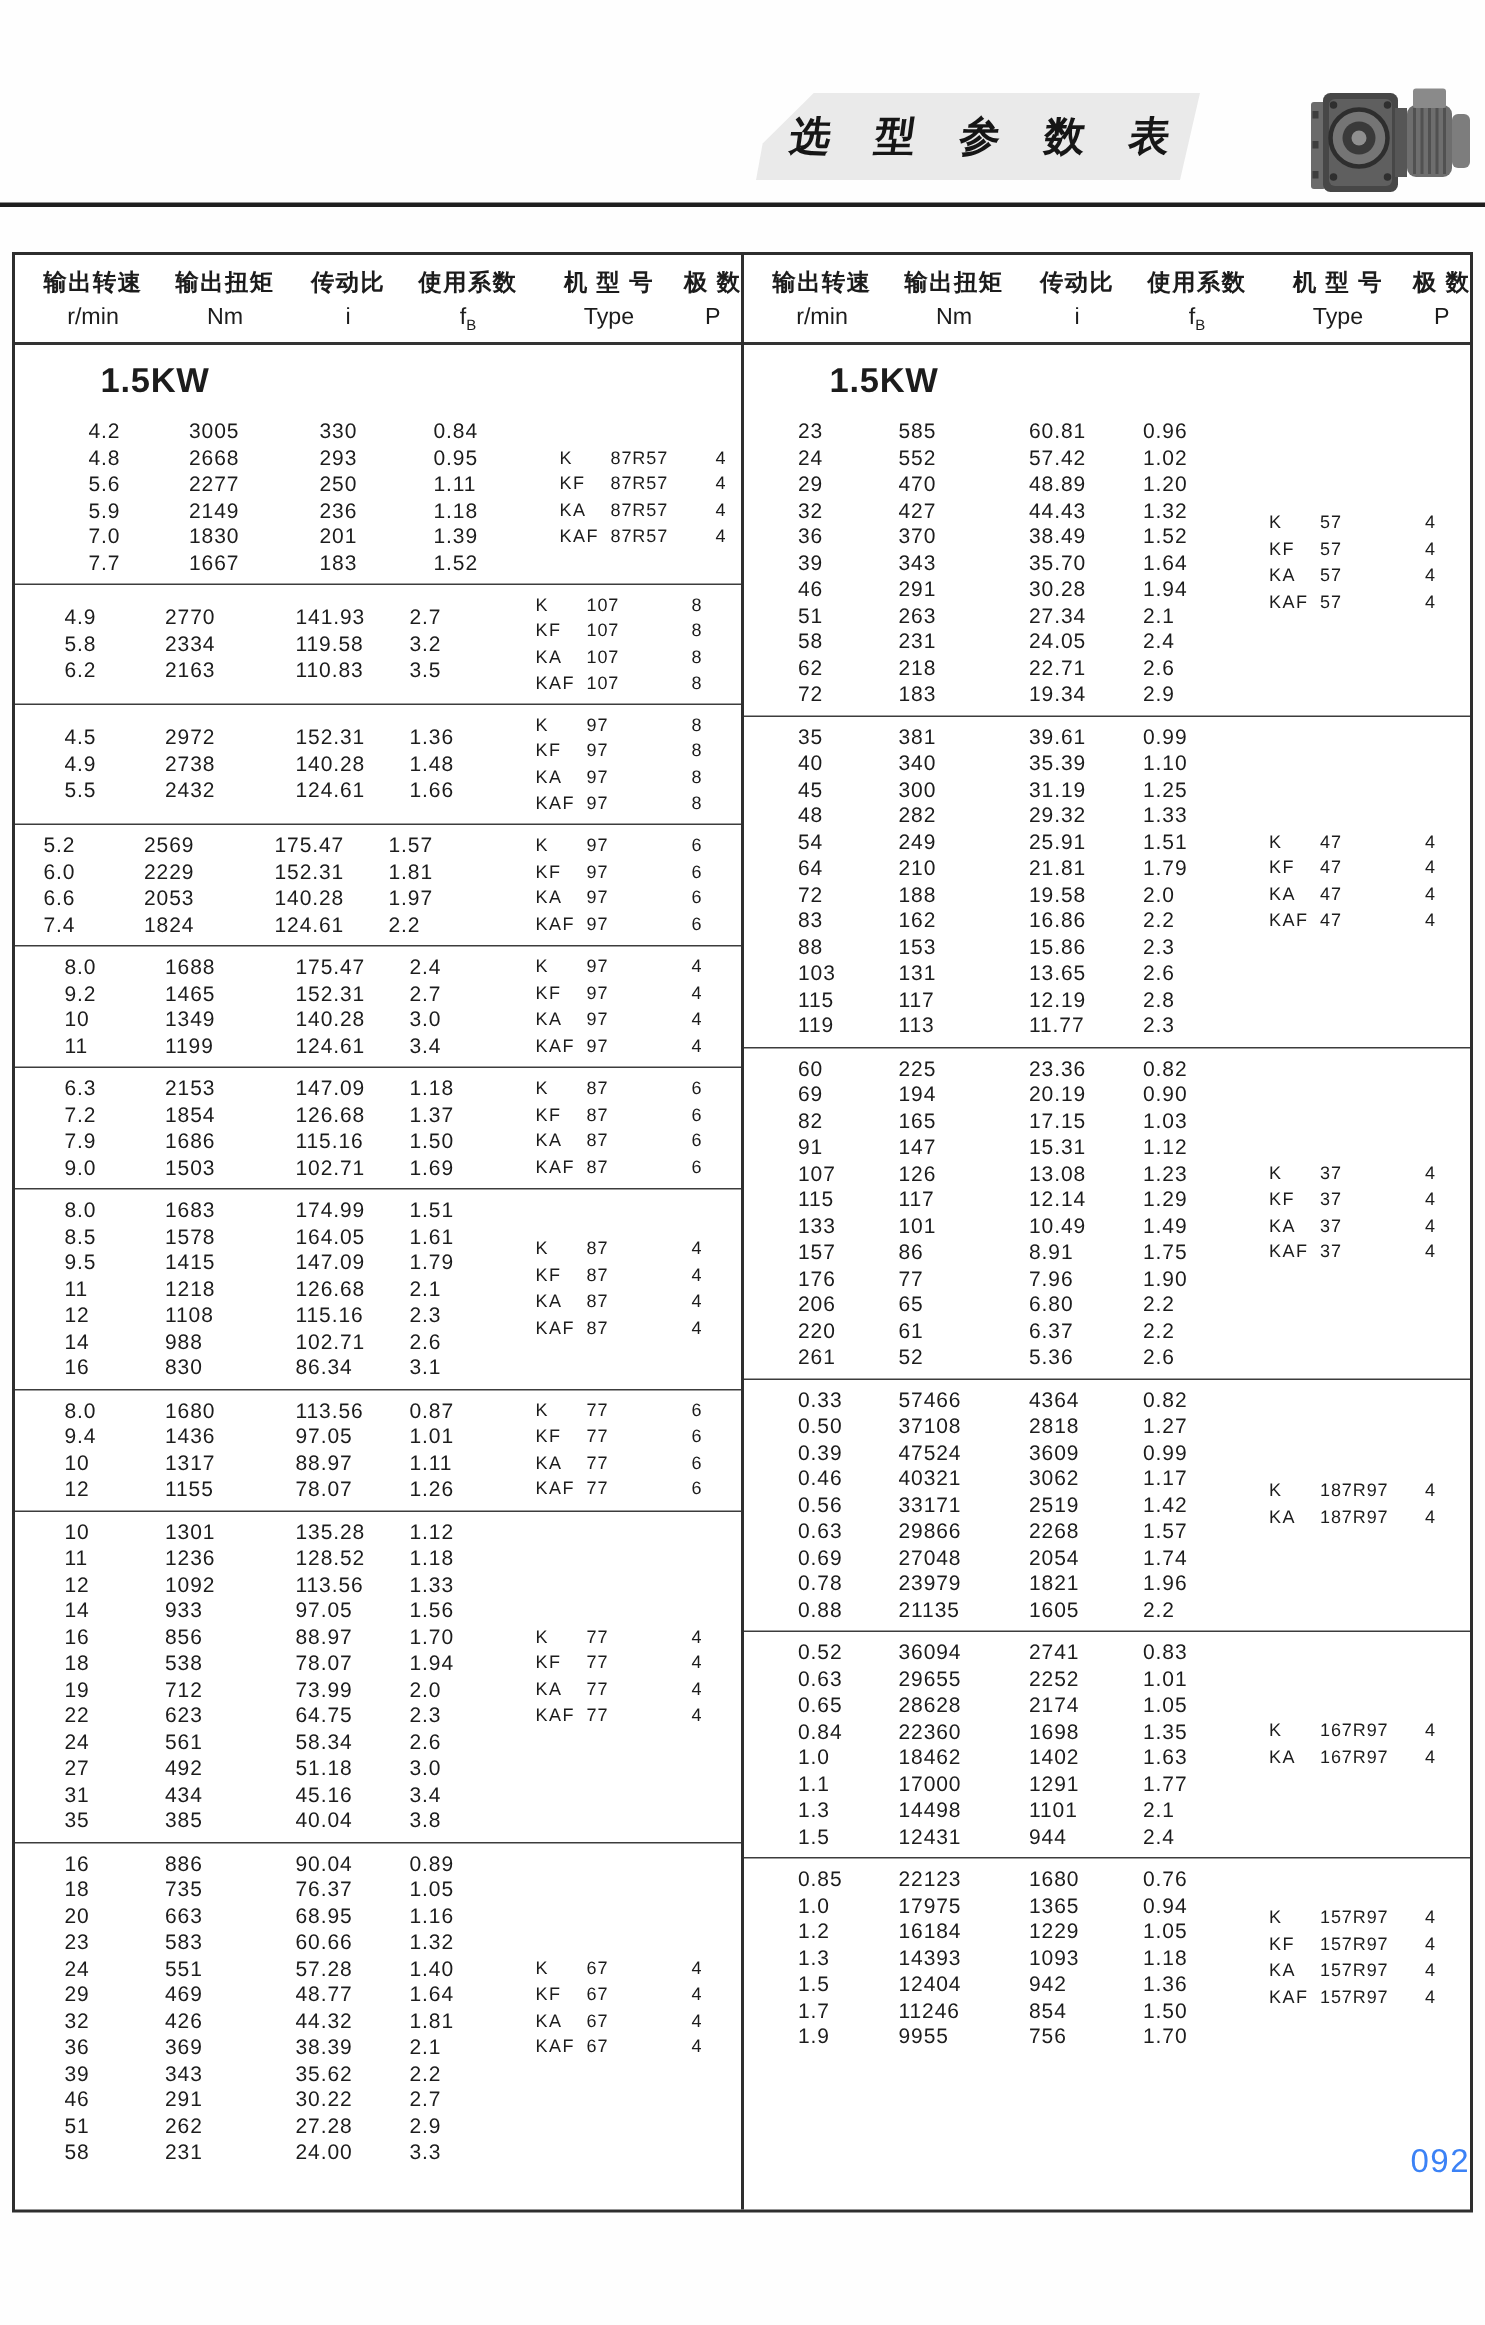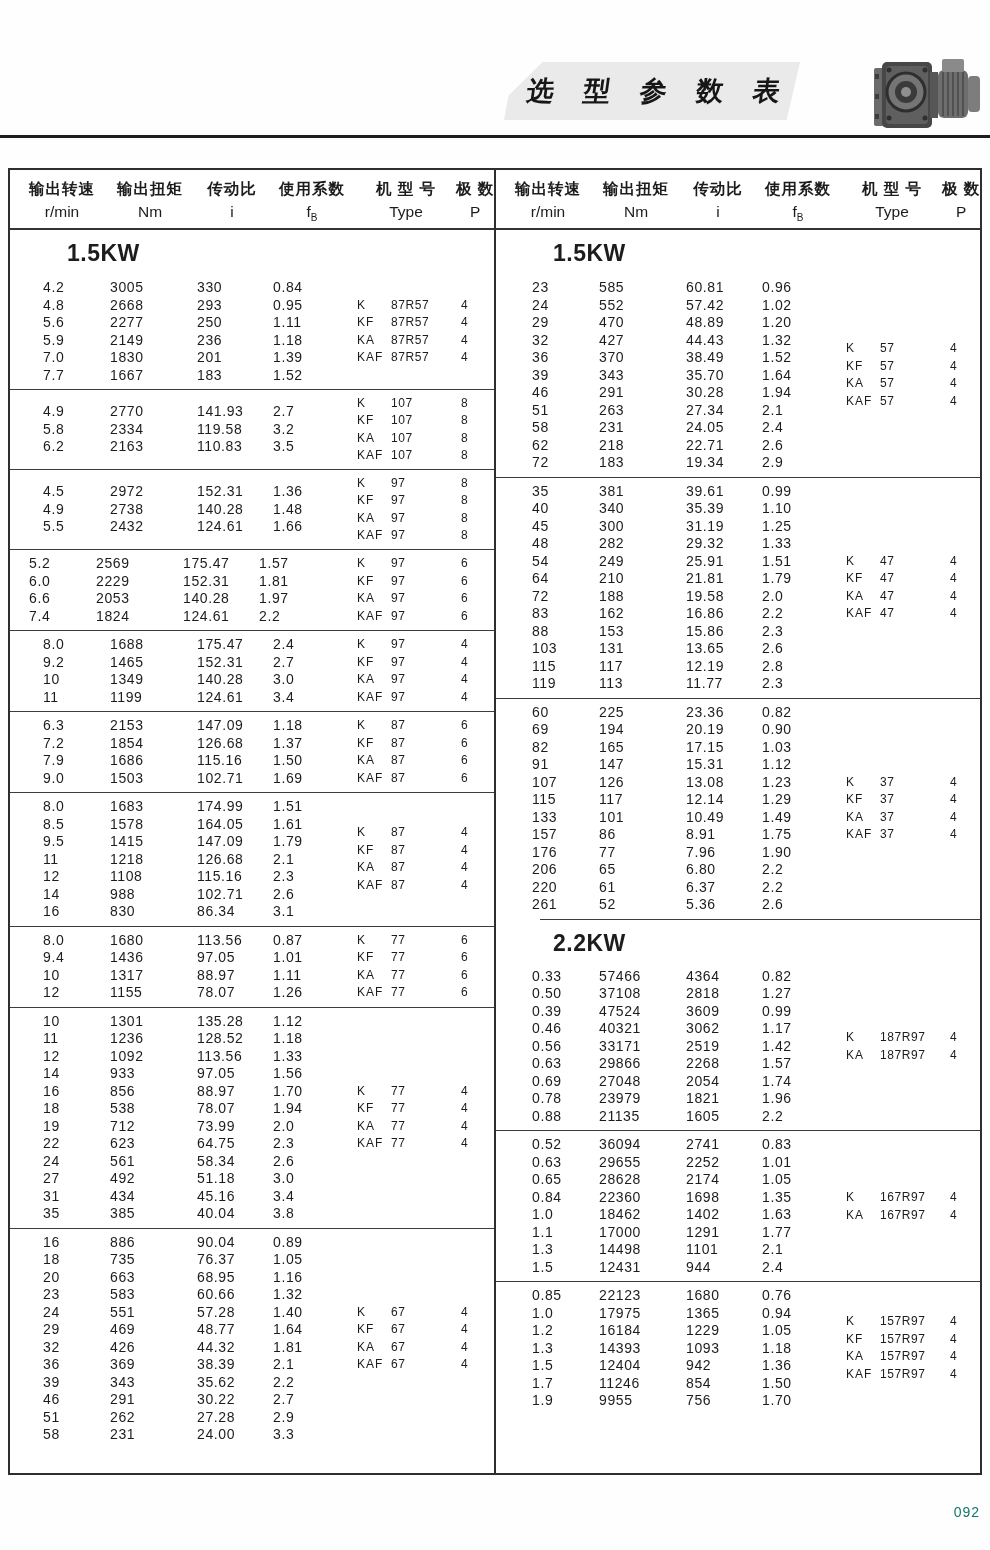--- a/index.html
+++ b/index.html
@@ -46,22 +46,22 @@
   .data-grid { display:grid; grid-template-columns:67px 87px 76px 84px; }
   .cell { height:17.5px; line-height:17.5px; font-size:14px; letter-spacing:0.6px; white-space:nowrap; }
 
   .type-grid { position:absolute; left:347px; top:50%; transform:translateY(-50%); }
   .half-right .type-grid { left:350px; }
   .type-row { position:relative; height:17.5px; line-height:17.5px; width:150px; font-size:12px; white-space:nowrap; }
   .t-prefix { display:inline-block; width:34px; letter-spacing:1px; }
   .t-model { letter-spacing:0.6px; }
   .t-p { position:absolute; left:104px; top:0; }
 
-  .page-number { position:absolute; top:1504px; right:10px; font-size:14px;
-                 letter-spacing:1px; color:#0f766e; }
+  .page-number { position:absolute; top:1428px; right:10px; font-size:22px;
+                 letter-spacing:1px; color:#3b82f6; }
 </style>
 </head>
 <body>
 
 <div class="page">
 
   <div class="banner">
     <span class="banner-text">选 型 参 数 表</span>
   </div>
 
@@ -114,21 +114,21 @@
           <div class="zh">机 型 号</div>
           <div class="en">Type</div>
         </div>
         <div class="th">
           <div class="zh">极 数</div>
           <div class="en">P</div>
         </div>
       </div>
       <div class="tbody">
           <div class="section-label">1.5KW</div>
-          <div class="block" style="min-height: 115px;">
+          <div class="block" style="min-height: 115px; margin-left: 16px;">
             <div class="data-grid">
               <div class="cell">4.2</div>
               <div class="cell">3005</div>
               <div class="cell">330</div>
               <div class="cell">0.84</div>
               <div class="cell">4.8</div>
               <div class="cell">2668</div>
               <div class="cell">293</div>
               <div class="cell">0.95</div>
               <div class="cell">5.6</div>
@@ -654,21 +654,20 @@
               <div class="cell">5.36</div>
               <div class="cell">2.6</div>
             </div>
             <div class="type-grid">
               <div class="type-row"><span class="t-prefix">K</span><span class="t-model">37</span><span class="t-p">4</span></div>
               <div class="type-row"><span class="t-prefix">KF</span><span class="t-model">37</span><span class="t-p">4</span></div>
               <div class="type-row"><span class="t-prefix">KA</span><span class="t-model">37</span><span class="t-p">4</span></div>
               <div class="type-row"><span class="t-prefix">KAF</span><span class="t-model">37</span><span class="t-p">4</span></div>
             </div>
           </div>
-          <div class="section-label">2.2KW</div>
           <div class="block" style="min-height: 167.5px;">
             <div class="data-grid">
               <div class="cell">0.33</div>
               <div class="cell">57466</div>
               <div class="cell">4364</div>
               <div class="cell">0.82</div>
               <div class="cell">0.50</div>
               <div class="cell">37108</div>
               <div class="cell">2818</div>
               <div class="cell">1.27</div>

